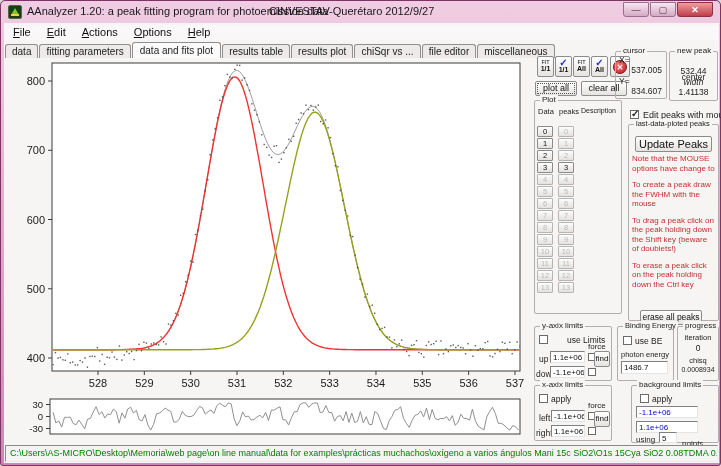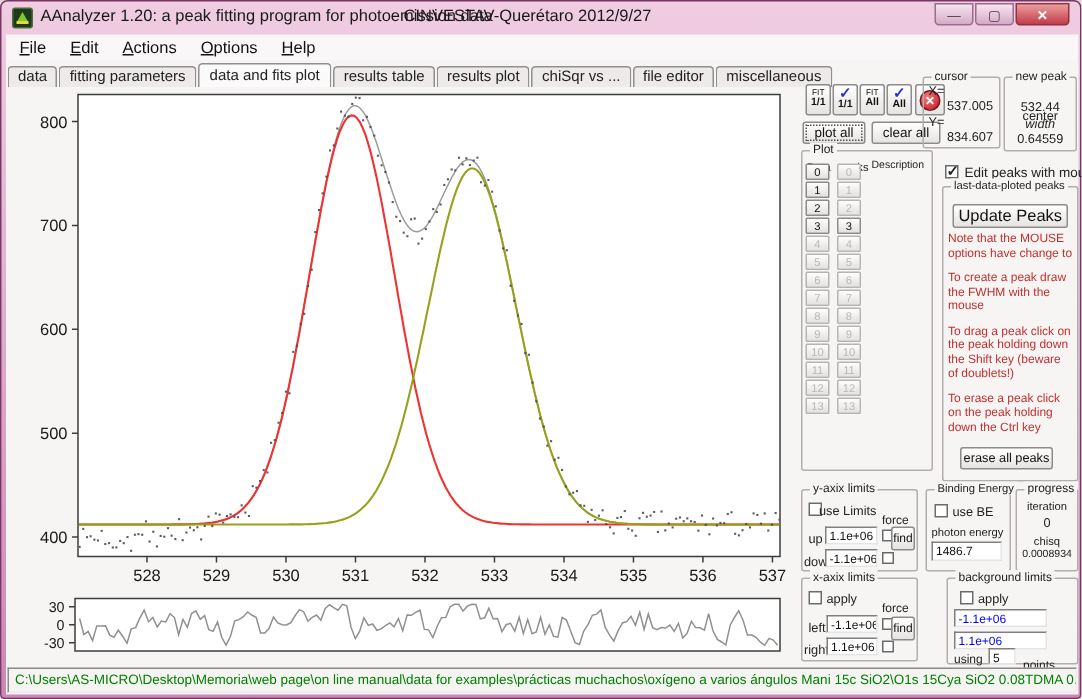--- a/index.html
+++ b/index.html
@@ -54,21 +54,21 @@
   .fitbtn { width:17px; height:21px; background:linear-gradient(#fff,#e6e3e0); border:1px solid #8b8b8b;
             border-radius:2px; font-size:5.5px; line-height:6px; text-align:center; padding-top:2px; color:#111; }
   .fitbtn .chk { color:#2230cc; font-size:10px; line-height:7px; font-weight:bold; display:block; }
   .fitbtn .bot { display:block; font-size:7px; font-weight:bold; margin-top:1px; }
   .stopbtn { position:absolute; left:609px; top:55px; width:20px; height:21px;
              background:linear-gradient(#fff,#e6e3e0); border:1px solid #8b8b8b; border-radius:2px; }
   .stopbtn .disc { position:absolute; left:2px; top:3px; width:14px; height:14px; border-radius:50%;
              background:radial-gradient(circle at 35% 30%, #f07a7a, #c01820); border:1px solid #7d1118;
              color:#fff; font-size:8px; font-weight:bold; text-align:center; line-height:13px; }
   
-  #plotrows { position:absolute; left:536px; top:103px; }
+  #plotrows { position:absolute; left:536px; top:119px; }
   .prow { height:12px; }
   .mini { display:inline-block; width:16px; height:11px; font-size:7.5px; line-height:9px; text-align:center;
           background:linear-gradient(#fdfdfd,#e4e1de); border:1px solid #8b8b8b; border-radius:1px; color:#111; }
   .mini.off { color:#b9b9b9; border-color:#b5b5b5; }
   .prow .mini + .mini { margin-left:5px; }
   
   #notes { position:absolute; left:631px; top:153px; width:84px; }
   #notes p { font-size:8px; line-height:9.5px; color:#c03030; margin-bottom:7px; }
   
   .statusbar { position:absolute; left:4px; top:444px; width:713px; height:17px; background:#f6f4f3;
@@ -363,21 +363,21 @@
     <span class="lab" style="right:4px;top:13px;">537.005</span>
     <span class="lab" style="left:3px;top:24px;">Y=</span>
     <span class="lab" style="right:4px;top:34px;">834.607</span>
   </div>
 
   <div class="gbox" style="left:668px;top:50px;width:49px;height:50px;text-align:center;">
     <span class="cap">new peak</span>
     <span class="lab" style="left:0;right:0;top:20px;">center</span>
     <span class="lab" style="left:0;right:0;top:14px;">532.44</span>
     <span class="lab" style="left:0;right:0;top:25px;font-style:italic;">width</span>
-    <span class="lab" style="left:0;right:0;top:35px;">0.64559</span>
+    <span class="lab" style="left:0;right:0;top:35px;">1.41138</span>
   </div>
 
   <div class="gbox" style="left:533px;top:99px;width:88px;height:214px;">
     <span class="cap">Plot</span>
     <span class="lab" style="left:3px;top:6px;font-size:7.5px;">Data</span>
     <span class="lab" style="left:24px;top:6px;font-size:7.5px;">peaks</span>
     <span class="lab" style="left:46px;top:6px;font-size:7px;">Description</span>
   </div>
   <div id="plotrows">
       <div class="prow"><span class="mini">0</span><span class="mini off">0</span></div>
@@ -402,26 +402,26 @@
   <div class="gbox" style="left:627px;top:123px;width:91px;height:197px;">
     <span class="cap" style="font-size:7.5px;">last-data-ploted peaks</span>
   </div>
   <div class="btn" style="left:634px;top:135px;width:77px;height:16px;line-height:14px;font-size:11px;">Update Peaks</div>
   <div id="notes">
       <p>Note that the MOUSE options have change to</p>
       <p>To create a peak draw the FWHM with the mouse</p>
       <p>To drag a peak click on the peak holding down the Shift key (beware of doublets!)</p>
       <p>To erase a peak click on the peak holding down the Ctrl key</p>
     </div>
-  <div class="btn" style="left:639px;top:297px;width:62px;height:15px;line-height:13px;font-size:8.5px;">erase all peaks</div>
+  <div class="btn" style="left:639px;top:309px;width:62px;height:15px;line-height:13px;font-size:8.5px;">erase all peaks</div>
 
   <div class="gbox" style="left:533px;top:325px;width:78px;height:55px;">
     <span class="cap">y-axix limits</span>
     <span class="cb" style="left:4px;top:8px;"></span>
-    <span class="cbl" style="left:11px;top:8px;">use Limits</span>
+    <span class="cbl" style="left:32px;top:8px;">use Limits</span>
     <span class="lab" style="left:53px;top:15px;font-size:8px;">force</span>
     <span class="lab" style="left:4px;top:27px;">up</span>
     <span class="field" style="left:15px;top:24px;width:35px;height:12px;">1.1e+06</span>
     <span class="cb" style="left:53px;top:26px;width:8px;height:8px;"></span>
     <span class="lab" style="left:1px;top:42px;">down</span>
     <span class="field" style="left:15px;top:39px;width:35px;height:12px;">-1.1e+06</span>
     <span class="cb" style="left:53px;top:41px;width:8px;height:8px;"></span>
     <span class="btn" style="left:59px;top:24px;width:16px;height:16px;line-height:14px;font-size:8px;">find</span>
   </div>
 

